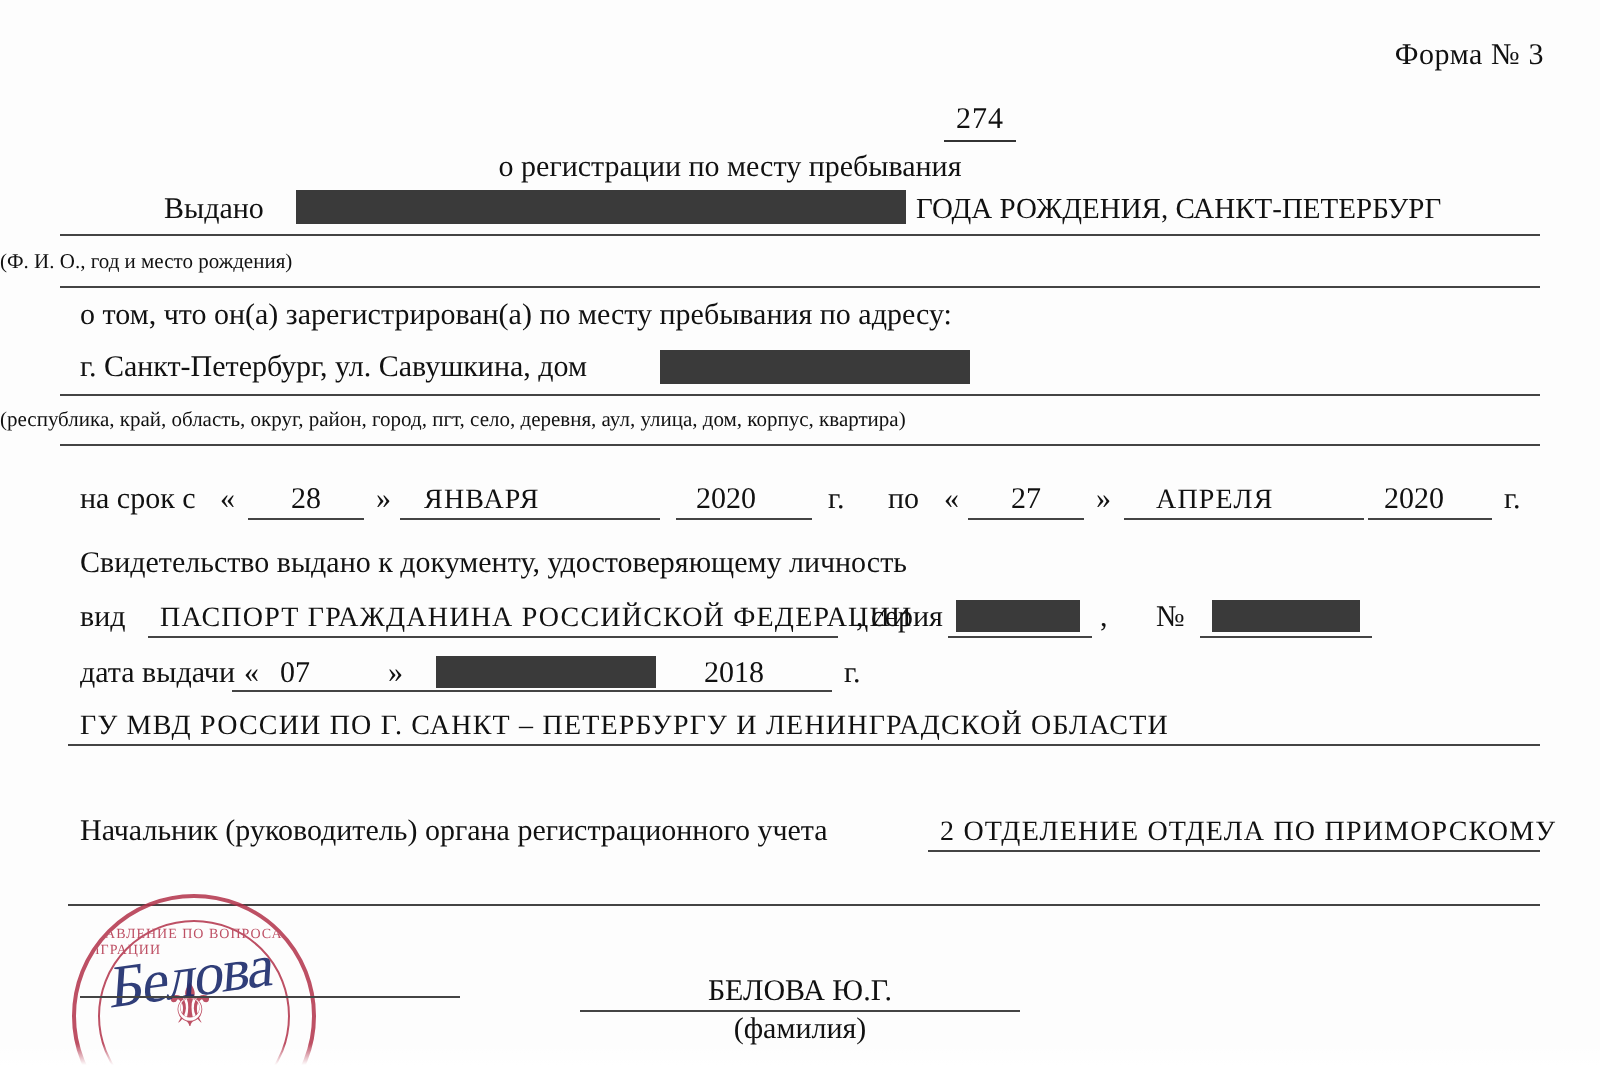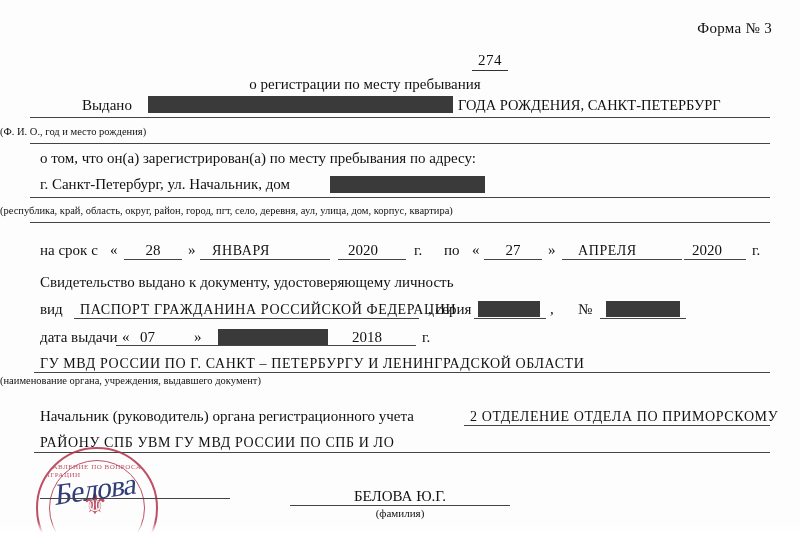--- a/index.html
+++ b/index.html
@@ -182,21 +182,21 @@
     <span class="redact" style="width:305px; height:17px;"></span>
   </div>
   <div class="row" style="left:458px; top:97px; font-size:14.5px;">ГОДА РОЖДЕНИЯ, САНКТ-ПЕТЕРБУРГ</div>
   <div class="rule" style="left:30px; top:117px; width:740px;"></div>
 
   <div class="rule" style="left:30px; top:143px; width:740px;"></div>
   <div class="caption" style="top:126px;">(Ф. И. О., год и место рождения)</div>
 
   <div class="row" style="left:40px; top:150px;">о том, что он(а) зарегистрирован(а) по месту пребывания по адресу:</div>
 
-  <div class="row" style="left:40px; top:176px;">г. Санкт-Петербург, ул. Начальник, дом</div>
+  <div class="row" style="left:40px; top:176px;">г. Санкт-Петербург, ул. Савушкина, дом</div>
   <div style="position:absolute; left:330px; top:175px;">
     <span class="redact" style="width:155px; height:17px;"></span>
   </div>
   <div class="rule" style="left:30px; top:197px; width:740px;"></div>
   <div class="caption" style="top:205px;">(республика, край, область, округ, район, город, пгт, село, деревня, аул, улица, дом, корпус, квартира)</div>
   <div class="rule" style="left:30px; top:222px; width:740px;"></div>
 
   <div class="row" style="left:40px; top:242px;">на срок с</div>
   <div class="row" style="left:110px; top:242px;">«</div>
   <div class="row" style="left:128px; top:242px; width:50px; text-align:center;">28</div>
@@ -241,36 +241,34 @@
   <div class="row" style="left:194px; top:329px;">»</div>
   <div style="position:absolute; left:218px; top:328px;">
     <span class="redact" style="width:110px; height:16px;"></span>
   </div>
   <div class="row" style="left:352px; top:329px;">2018</div>
   <div class="rule" style="left:116px; top:345px; width:300px;"></div>
   <div class="row" style="left:422px; top:329px;">г.</div>
 
   <div class="row small-caps" style="left:40px; top:356px;">ГУ  МВД  РОССИИ  ПО  Г. САНКТ – ПЕТЕРБУРГУ  И  ЛЕНИНГРАДСКОЙ ОБЛАСТИ</div>
   <div class="rule" style="left:34px; top:372px; width:736px;"></div>
-  <div class="caption" style="top:375px;">(наименование органа, учреждения, выдавшего документ)</div>
 
   <div class="row" style="left:40px; top:408px;">Начальник (руководитель) органа регистрационного учета</div>
   <div class="row small-caps" style="left:470px; top:409px;">2 ОТДЕЛЕНИЕ ОТДЕЛА  ПО ПРИМОРСКОМУ</div>
   <div class="rule" style="left:464px; top:425px; width:306px;"></div>
-  <div class="row small-caps" style="left:40px; top:435px;">РАЙОНУ СПБ УВМ  ГУ  МВД  РОССИИ  ПО СПБ  И  ЛО</div>
   <div class="rule" style="left:34px; top:452px; width:736px;"></div>
 
   <div class="stamp">
     <div class="inner-ring"></div>
     <div class="stamp-text-top">УПРАВЛЕНИЕ ПО ВОПРОСАМ МИГРАЦИИ</div>
     <div class="core">⚜</div>
 
   </div>
   <div class="signature">Белова</div>
 
   <div class="rule" style="left:40px; top:498px; width:190px;"></div>
 
   <div style="position:absolute; left:290px; top:488px; width:220px; text-align:center; font-size:15px;">БЕЛОВА Ю.Г.</div>
   <div class="rule" style="left:290px; top:505px; width:220px;"></div>
-  <div style="position:absolute; left:290px; top:507px; width:220px; text-align:center; font-size:11px;">(фамилия)</div>
+  <div style="position:absolute; left:290px; top:507px; width:220px; text-align:center; font-size:15px;">(фамилия)</div>
 
   <div class="bottom-fade"></div>
 </div>
 
 </body></html>

